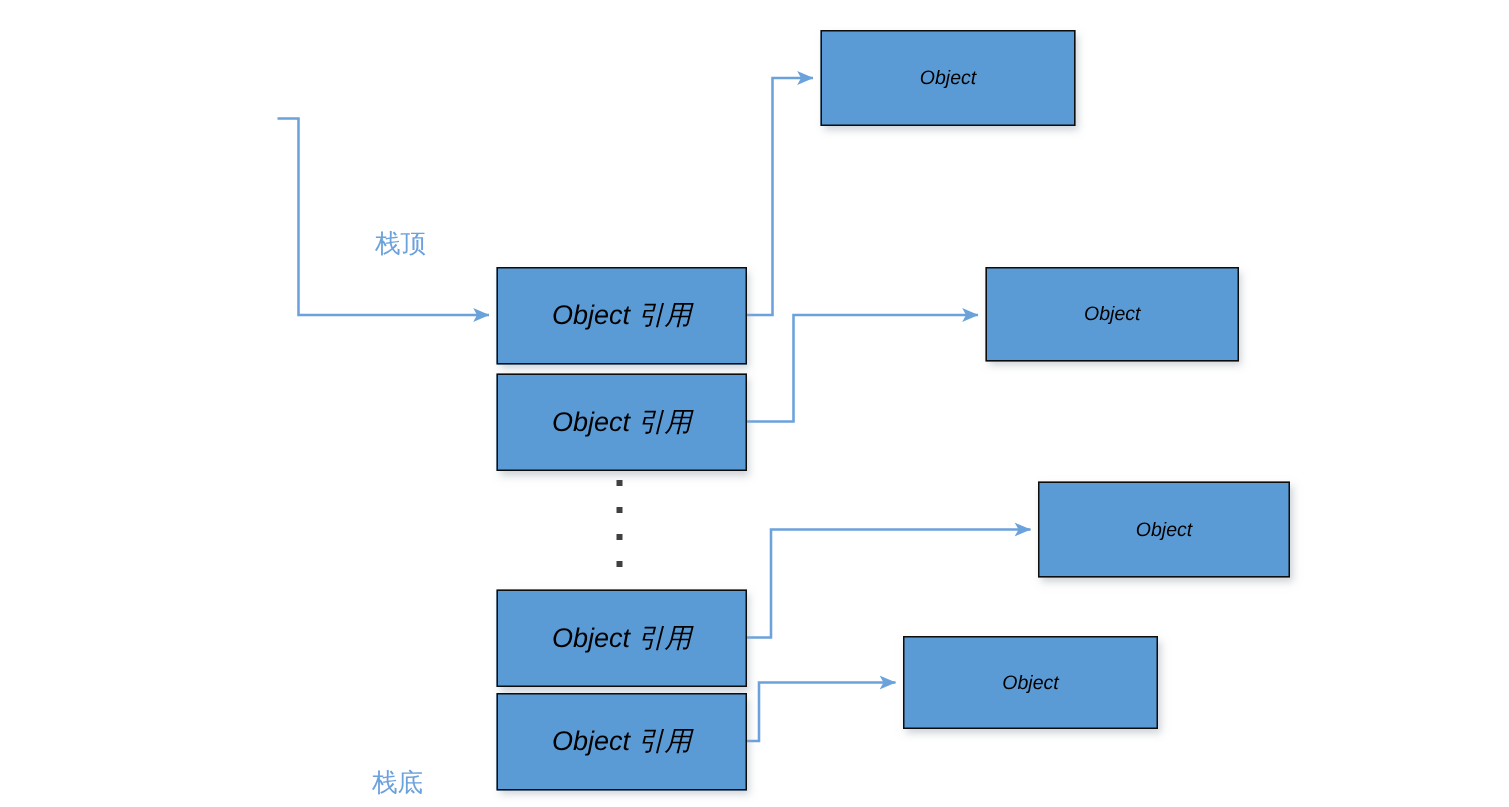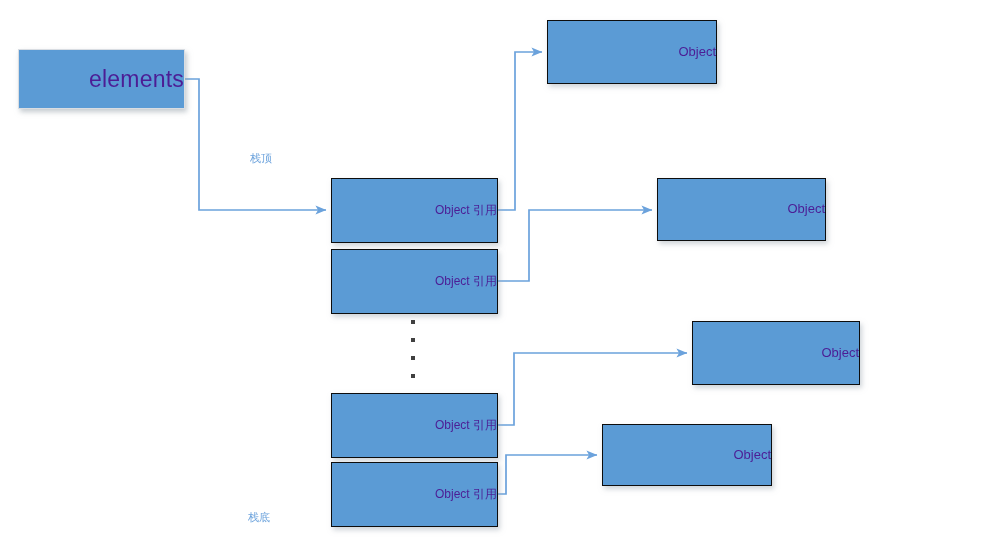--- a/index.html
+++ b/index.html
@@ -19,48 +19,49 @@
     position:absolute;
     left:0; top:0;
     width:1006px; height:538px;
     pointer-events:none;
   }
   .node{
     position:absolute;
     box-sizing:border-box;
     display:flex;
     align-items:center;
-    justify-content:flex-end;
-    color:#4c1d95;
+    justify-content:center;
+    color:#000000;
     text-align:center;
     line-height:1.15;
     user-select:none;
+    font-style:italic;
   }
   
   .node-elements{
     background:#5b9bd5;
     border:1px solid #d9dde2;
     box-shadow:2px 3px 5px rgba(150,160,170,.55);
     font-size:23px;
     letter-spacing:.2px;
   }
   
   .node-slot,
   .node-object{
     background:#5b9bd5;
     border:1.6px solid #0d0d0d;
     box-shadow:2px 3px 5px rgba(160,170,180,.5);
   }
-  .node-slot{ font-size:12px; }
+  .node-slot{ font-size:18px; }
   .node-object{ font-size:13px; }
 
   .anno{
     position:absolute;
     color:#6ba2dc;
-    font-size:11px;
+    font-size:17px;
     white-space:nowrap;
     user-select:none;
   }
   .ellipsis-dot{
     position:absolute;
     width:4px; height:4px;
     background:#404040;
   }
 </style>
 </head>
@@ -81,23 +82,20 @@
       <path d="M498,210 L515,210 L515,52 L542,52" marker-end="url(#arw)"></path>
 
       <path d="M498,281 L529,281 L529,210 L652,210" marker-end="url(#arw)"></path>
 
       <path d="M498,425 L514,425 L514,353 L687,353" marker-end="url(#arw)"></path>
 
       <path d="M498,494 L506,494 L506,455 L597,455" marker-end="url(#arw)"></path>
     </g>
   </svg>
 
-  <div class="node node-elements" style="left:18px; top:49px; width:167px; height:60px;">
-    <span>elements</span>
-  </div>
 
   <div class="anno" style="left:250px; top:151px;">
     <span>栈顶</span>
   </div>
   <div class="anno" style="left:248px; top:510px;">
     <span>栈底</span>
   </div>
 
   <div class="node node-slot" style="left:331px; top:178px; width:167px; height:65px;">
     <span>Object 引用</span>

